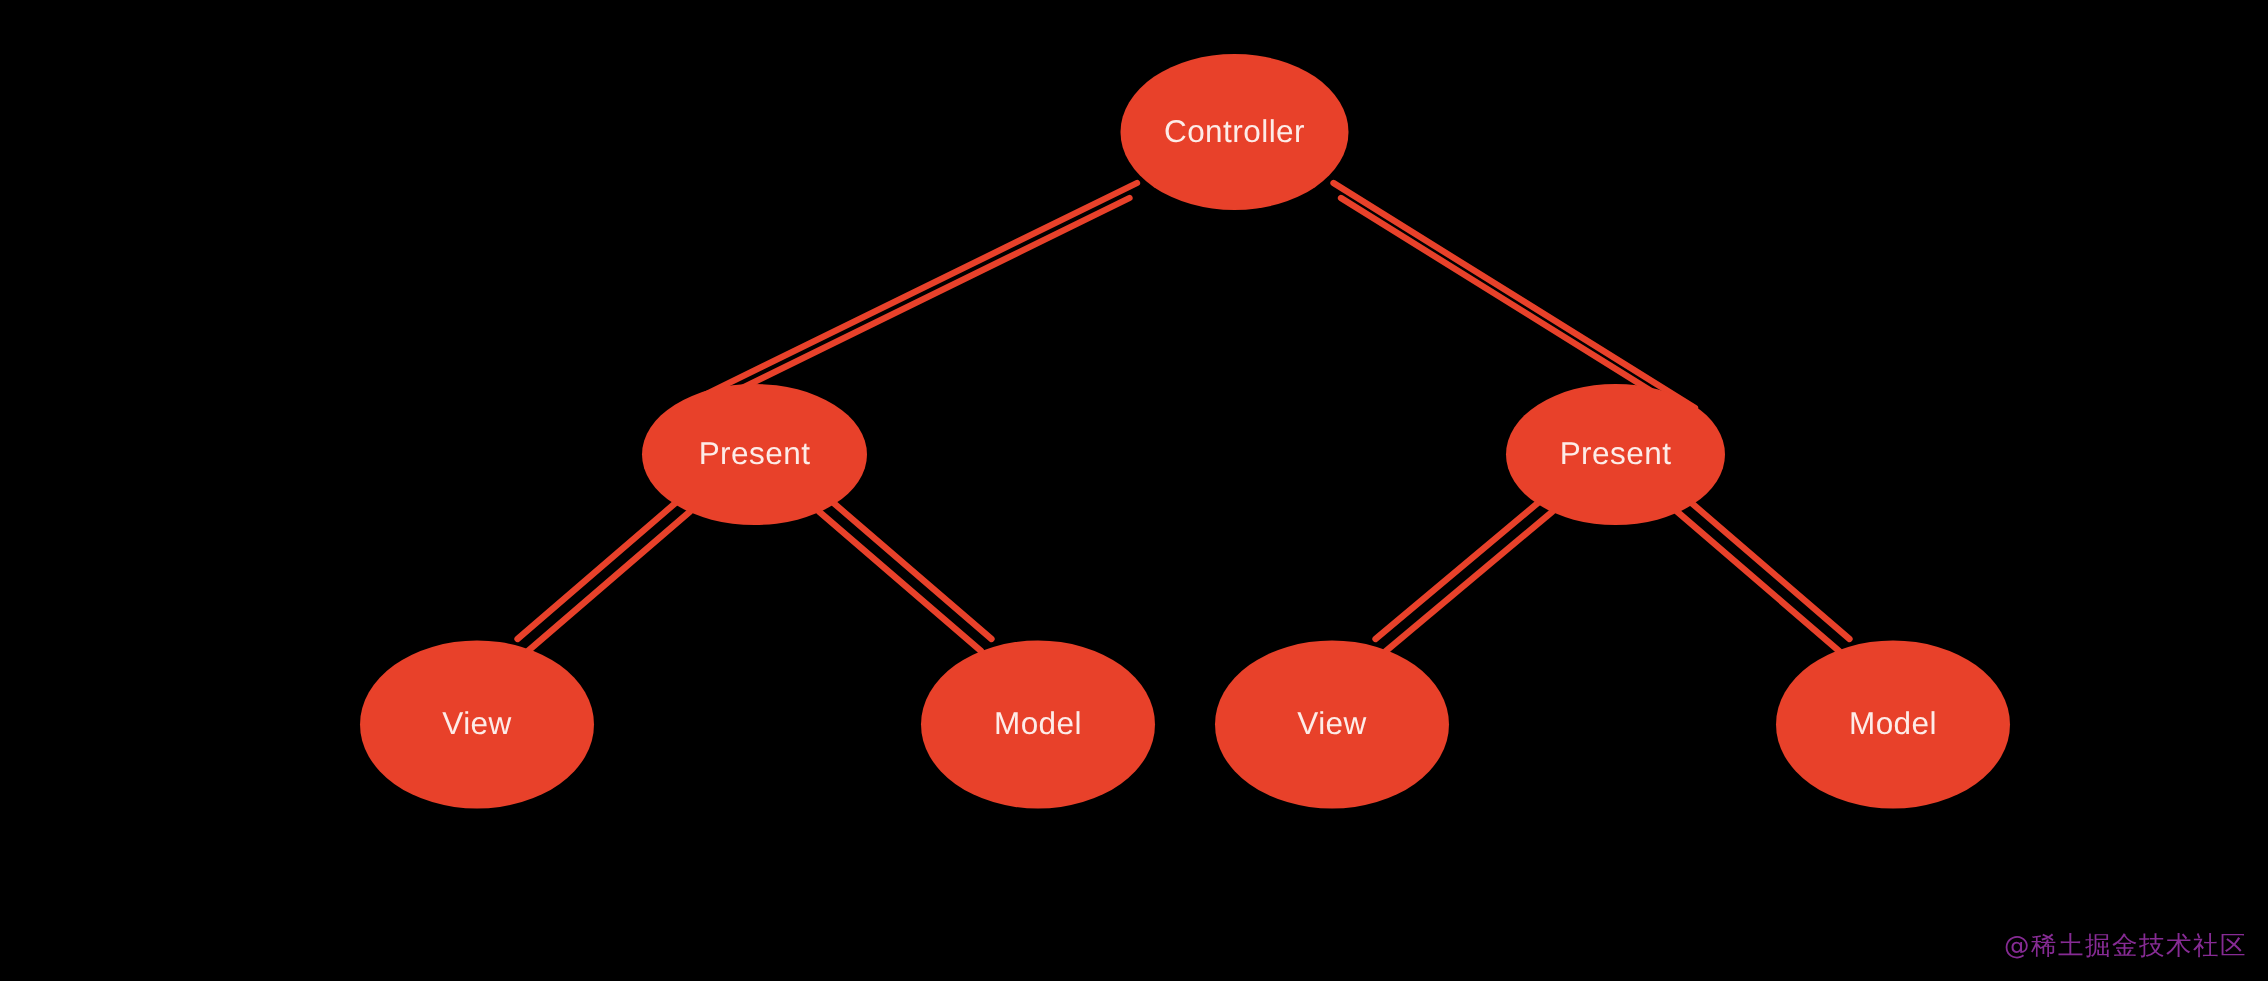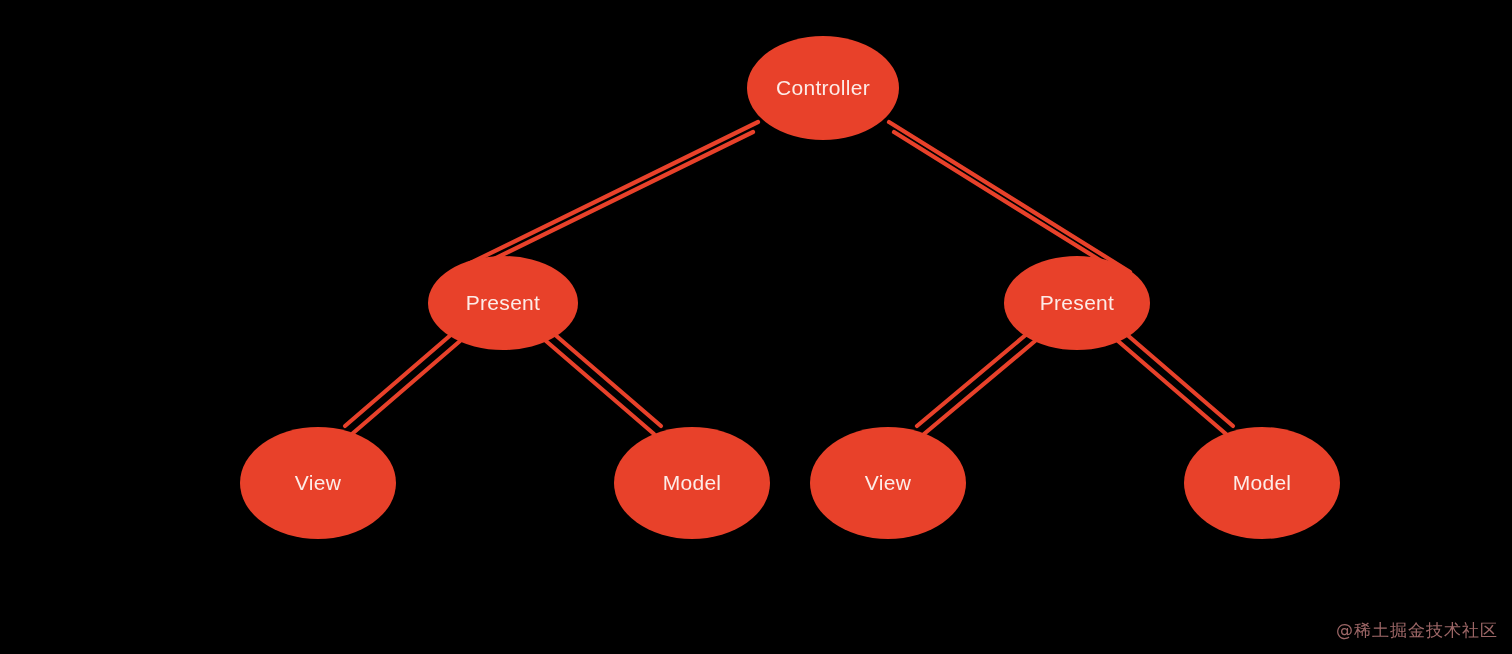--- a/index.html
+++ b/index.html
@@ -43,21 +43,21 @@
   .edge-line {
     stroke: #e8412a;
     stroke-width: 4.2;
     stroke-linecap: round;
     fill: none;
   }
   .watermark {
     position: absolute;
     right: 14px;
     bottom: 12px;
-    color: #fca5a5;
+    color: #d946ef;
     font-family: "DejaVu Sans", sans-serif;
     font-size: 17px;
     letter-spacing: 1px;
     white-space: nowrap;
     opacity: 0.62;
     user-select: none;
   }
 </style>
 </head>
 <body>

